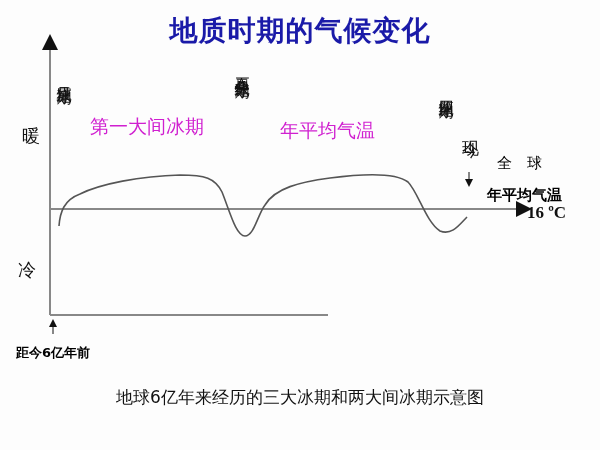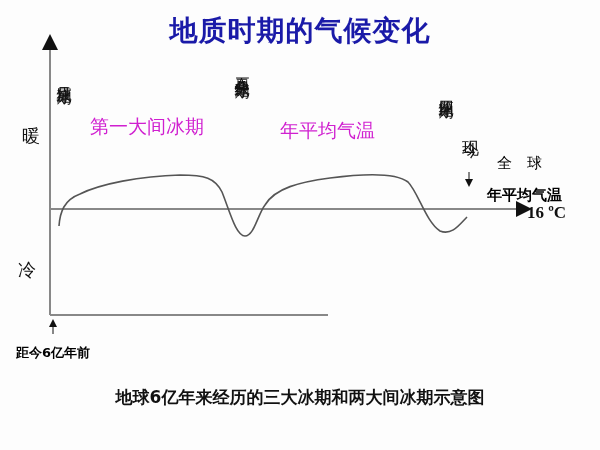--- a/index.html
+++ b/index.html
@@ -17,21 +17,21 @@
       writing-mode: vertical-rl; text-orientation: upright;
       font-size: 15px; color: #111; line-height: 16px; letter-spacing: 1px;
     }
     .period {
       font-size: 19px; color: #d020d0; font-weight: normal; white-space: nowrap;
     }
     .axis-word { font-size: 18px; color: #111; }
     .small { font-size: 14px; color: #000000; white-space: nowrap; }
     .caption {
       left: 0; width: 600px; top: 386px; text-align: center;
-      font-size: 17px; font-weight: bold; color: #111;
+      font-size: 17px; font-weight: normal; color: #111;
     }
     .temp { font-family: "Liberation Serif", serif; font-weight: bold; font-size: 17px; color: #111; }
     svg { position: absolute; left: 0; top: 0; }
   </style>
 </head>
 <body>
 
 <div class="abs title">地质时期的气候变化</div>
 
 <svg width="600" height="450">

